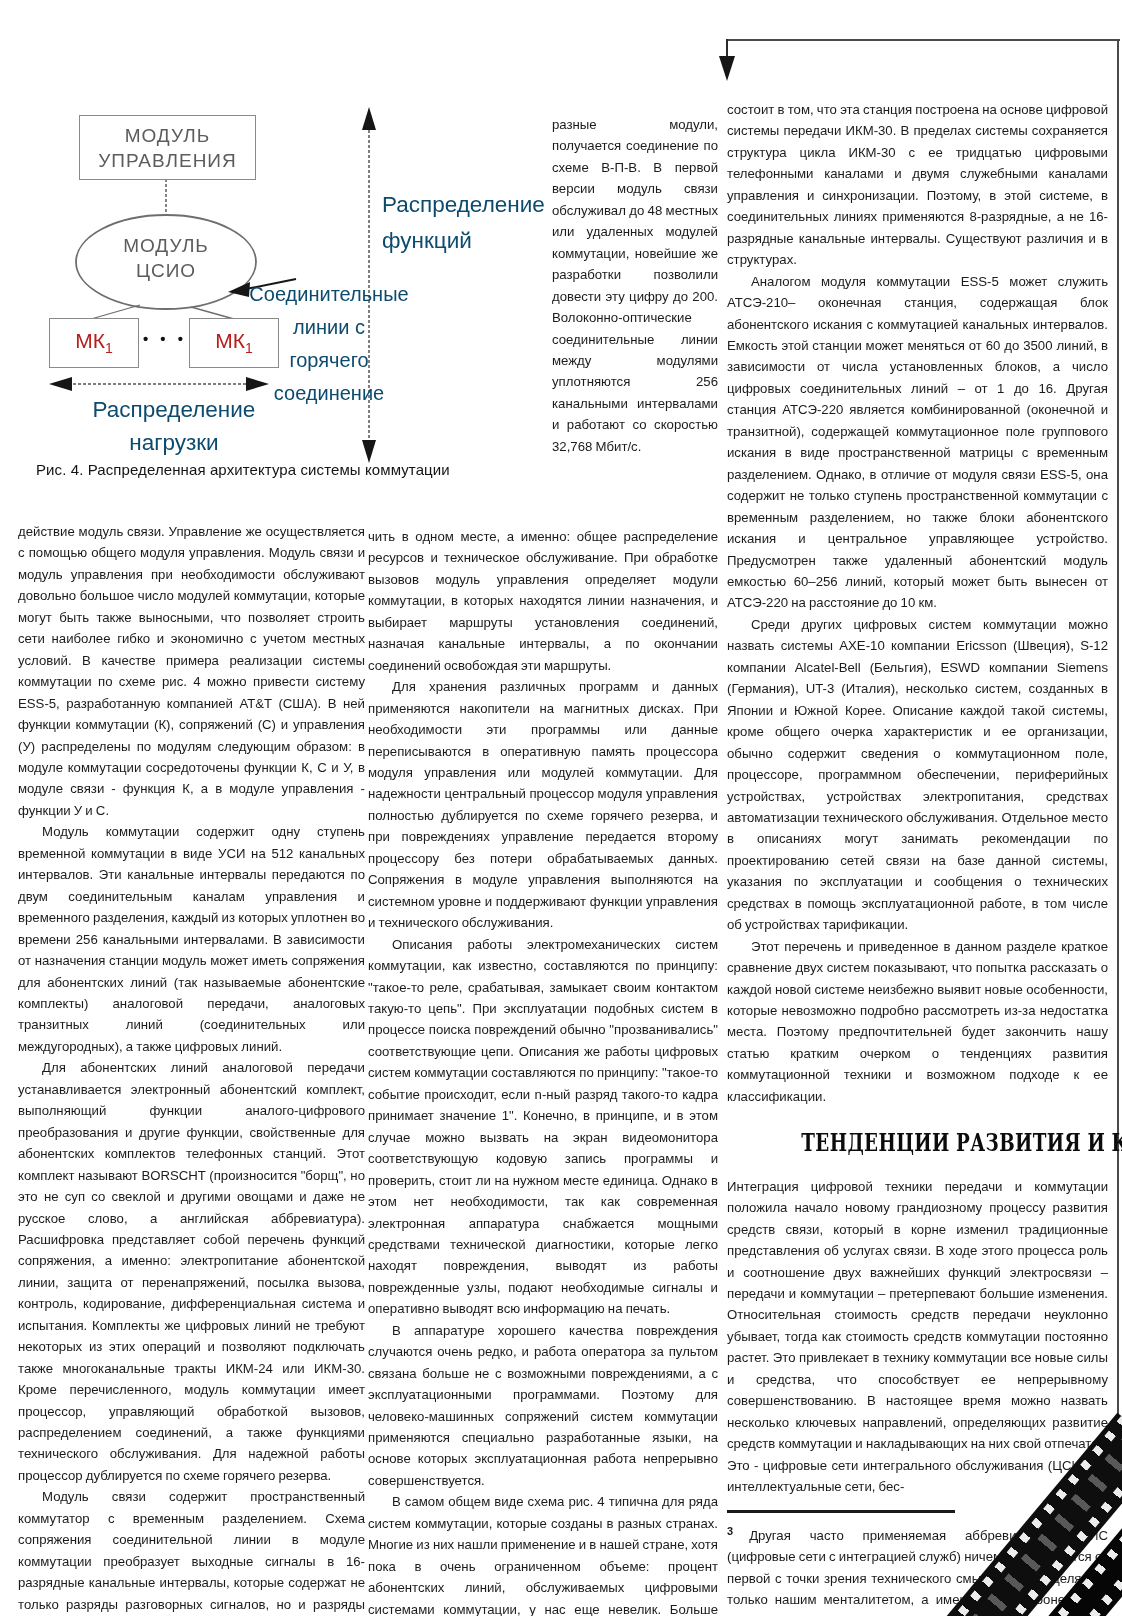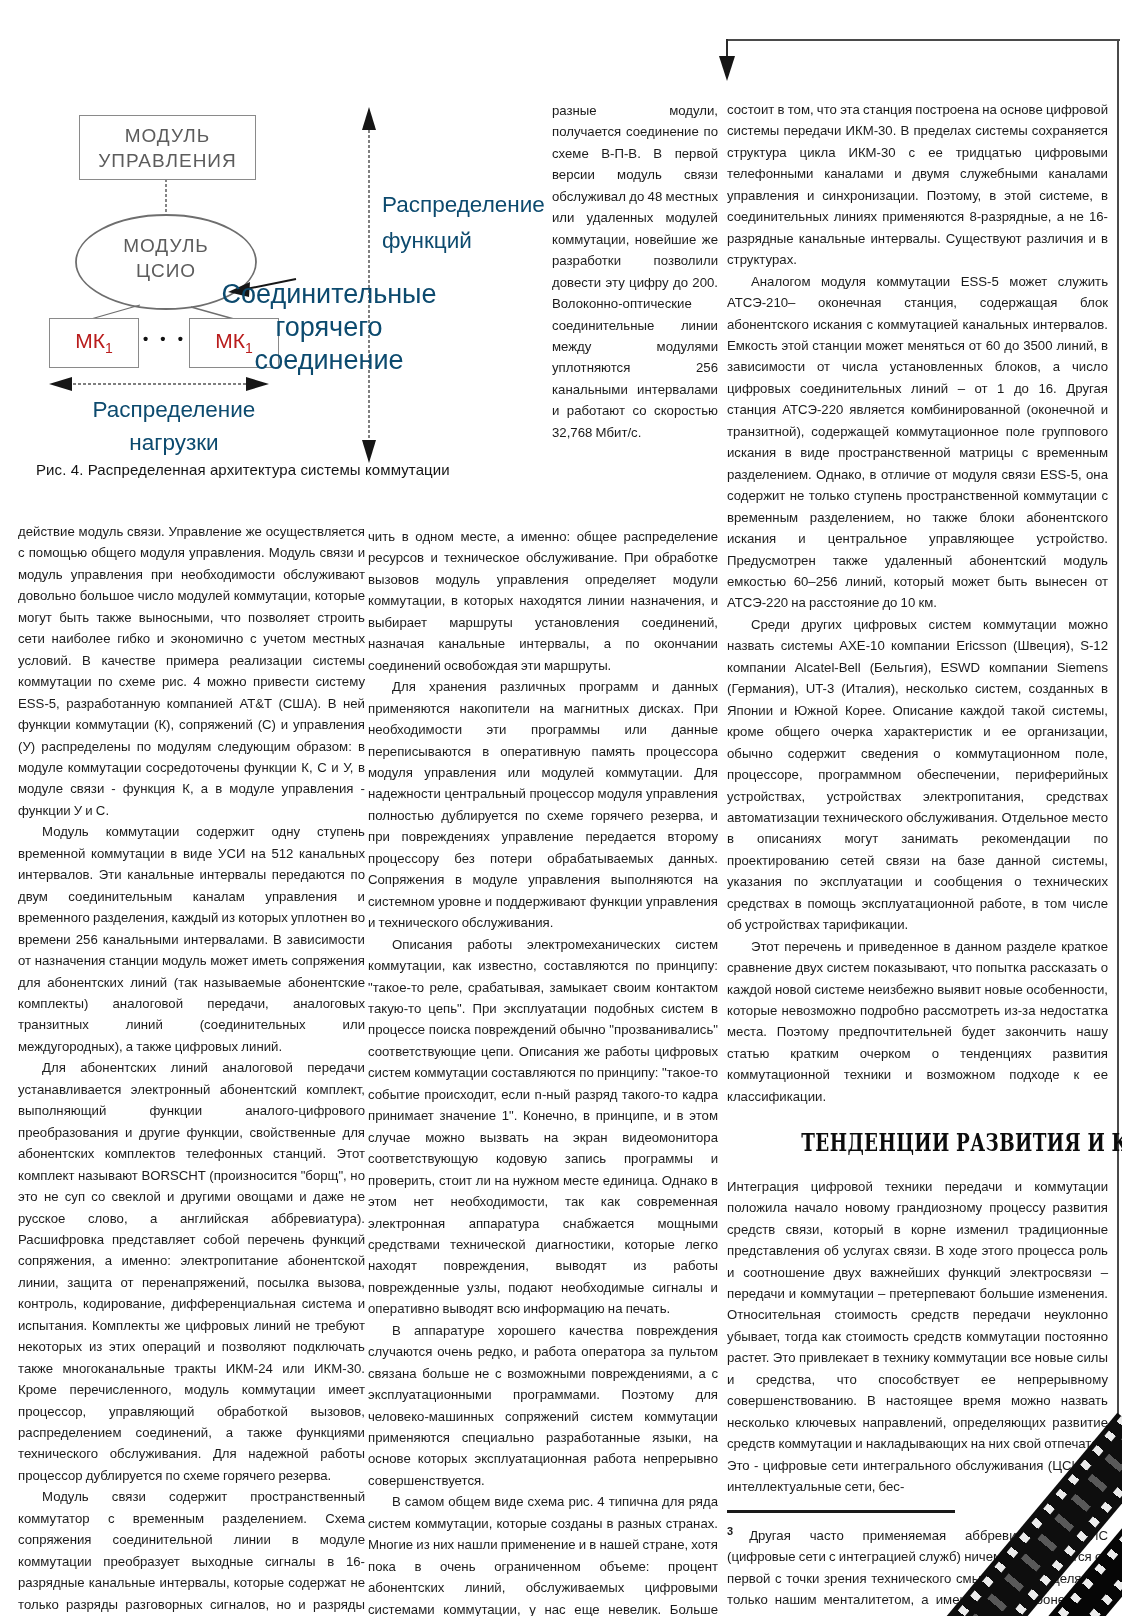--- a/index.html
+++ b/index.html
@@ -8,21 +8,21 @@
     background:#ffffff; font-family:"Liberation Sans","DejaVu Sans",sans-serif;
   }
   
   .col {
     position:absolute; text-align:justify; color:#1b1b1b;
     font-size:13.2px; line-height:21.45px; word-spacing:-0.5px; hyphens:auto;
   }
   .col p { margin:0; text-indent:24px; }
   .cont p:first-child { text-indent:0; }
   #col-left    { left:18px;  top:521px; width:347px; }
-  #col-mid-top { left:552px; top:100px; width:166px; }
+  #col-mid-top { left:552px; top:114px; width:166px; }
   #col-mid     { left:368px; top:526px; width:350px; }
   #col-right   { left:727px; top:99px;  width:381px; }
 
   .sec-head-wrap { text-align:center; margin:26px 0 18px; text-indent:0; }
   .sec-head {
     display:inline-block; font-family:"DejaVu Serif","Liberation Serif",serif;
     font-weight:700; font-size:23.5px; letter-spacing:0.5px; white-space:nowrap;
     transform:scaleX(0.78); transform-origin:center; color:#0c0c0c;
   }
   .footnote-rule { width:228px; height:3px; background:#1a1a1a; margin:12px 0 8px; }
@@ -42,21 +42,21 @@
   #mk-left  { left:5px;   top:223px; width:88px; height:48px; }
   #mk-right { left:145px; top:223px; width:88px; height:48px; }
   .mk-box sub { font-size:14px; }
   #ellipse-label {
     position:absolute; left:32px; top:138px; width:180px; text-align:center;
     color:#5c5c5c; font-size:19px; line-height:25px; letter-spacing:1px;
   }
   #dots { position:absolute; left:95px; top:235px; width:52px; text-align:center;
           font-size:15px; letter-spacing:4px; color:#111; font-weight:700; }
   .fig-label { position:absolute; font-weight:400; color:#0c4a6e; }
-  #trunk-label { left:140px; top:183px; width:290px; text-align:center; font-size:27px; line-height:33px; }
+  #trunk-label { left:140px; top:183px; width:290px; text-align:center; font-size:20px; line-height:33px; }
   #func-label  { left:338px; top:92px;  width:200px; text-align:left;  font-size:22.5px; line-height:36px; }
   #load-label  { left:30px;  top:298px; width:200px; text-align:center; font-size:22.5px; line-height:33px; }
   #fig-caption {
     position:absolute; left:36px; top:461px; width:560px;
     font-size:15px; color:#141414; letter-spacing:0.1px;
   }
 
   
   #cont-hline { position:absolute; left:727px; top:39px;  width:393px; height:2px; background:#4a4a4a; }
   #cont-vline { position:absolute; left:1117px; top:39px; width:2px;  height:1460px; background:#4a4a4a; }
@@ -125,20 +125,21 @@
   <div id="mk-left" class="fig-box mk-box">
     <span><span>МК</span><sub>1</sub></span>
   </div>
   <div id="dots">• • •</div>
   <div id="mk-right" class="fig-box mk-box">
     <span><span>МК</span><sub>1</sub></span>
   </div>
 
   <div id="trunk-label" class="fig-label">
     <div>Соединительные</div>
+    <div>линии с</div>
     <div>горячего</div>
     <div>соединение</div>
   </div>
   <div id="func-label" class="fig-label">
     <div>Распределение</div>
     <div>функций</div>
   </div>
   <div id="load-label" class="fig-label">
     <div>Распределение</div>
     <div>нагрузки</div>

